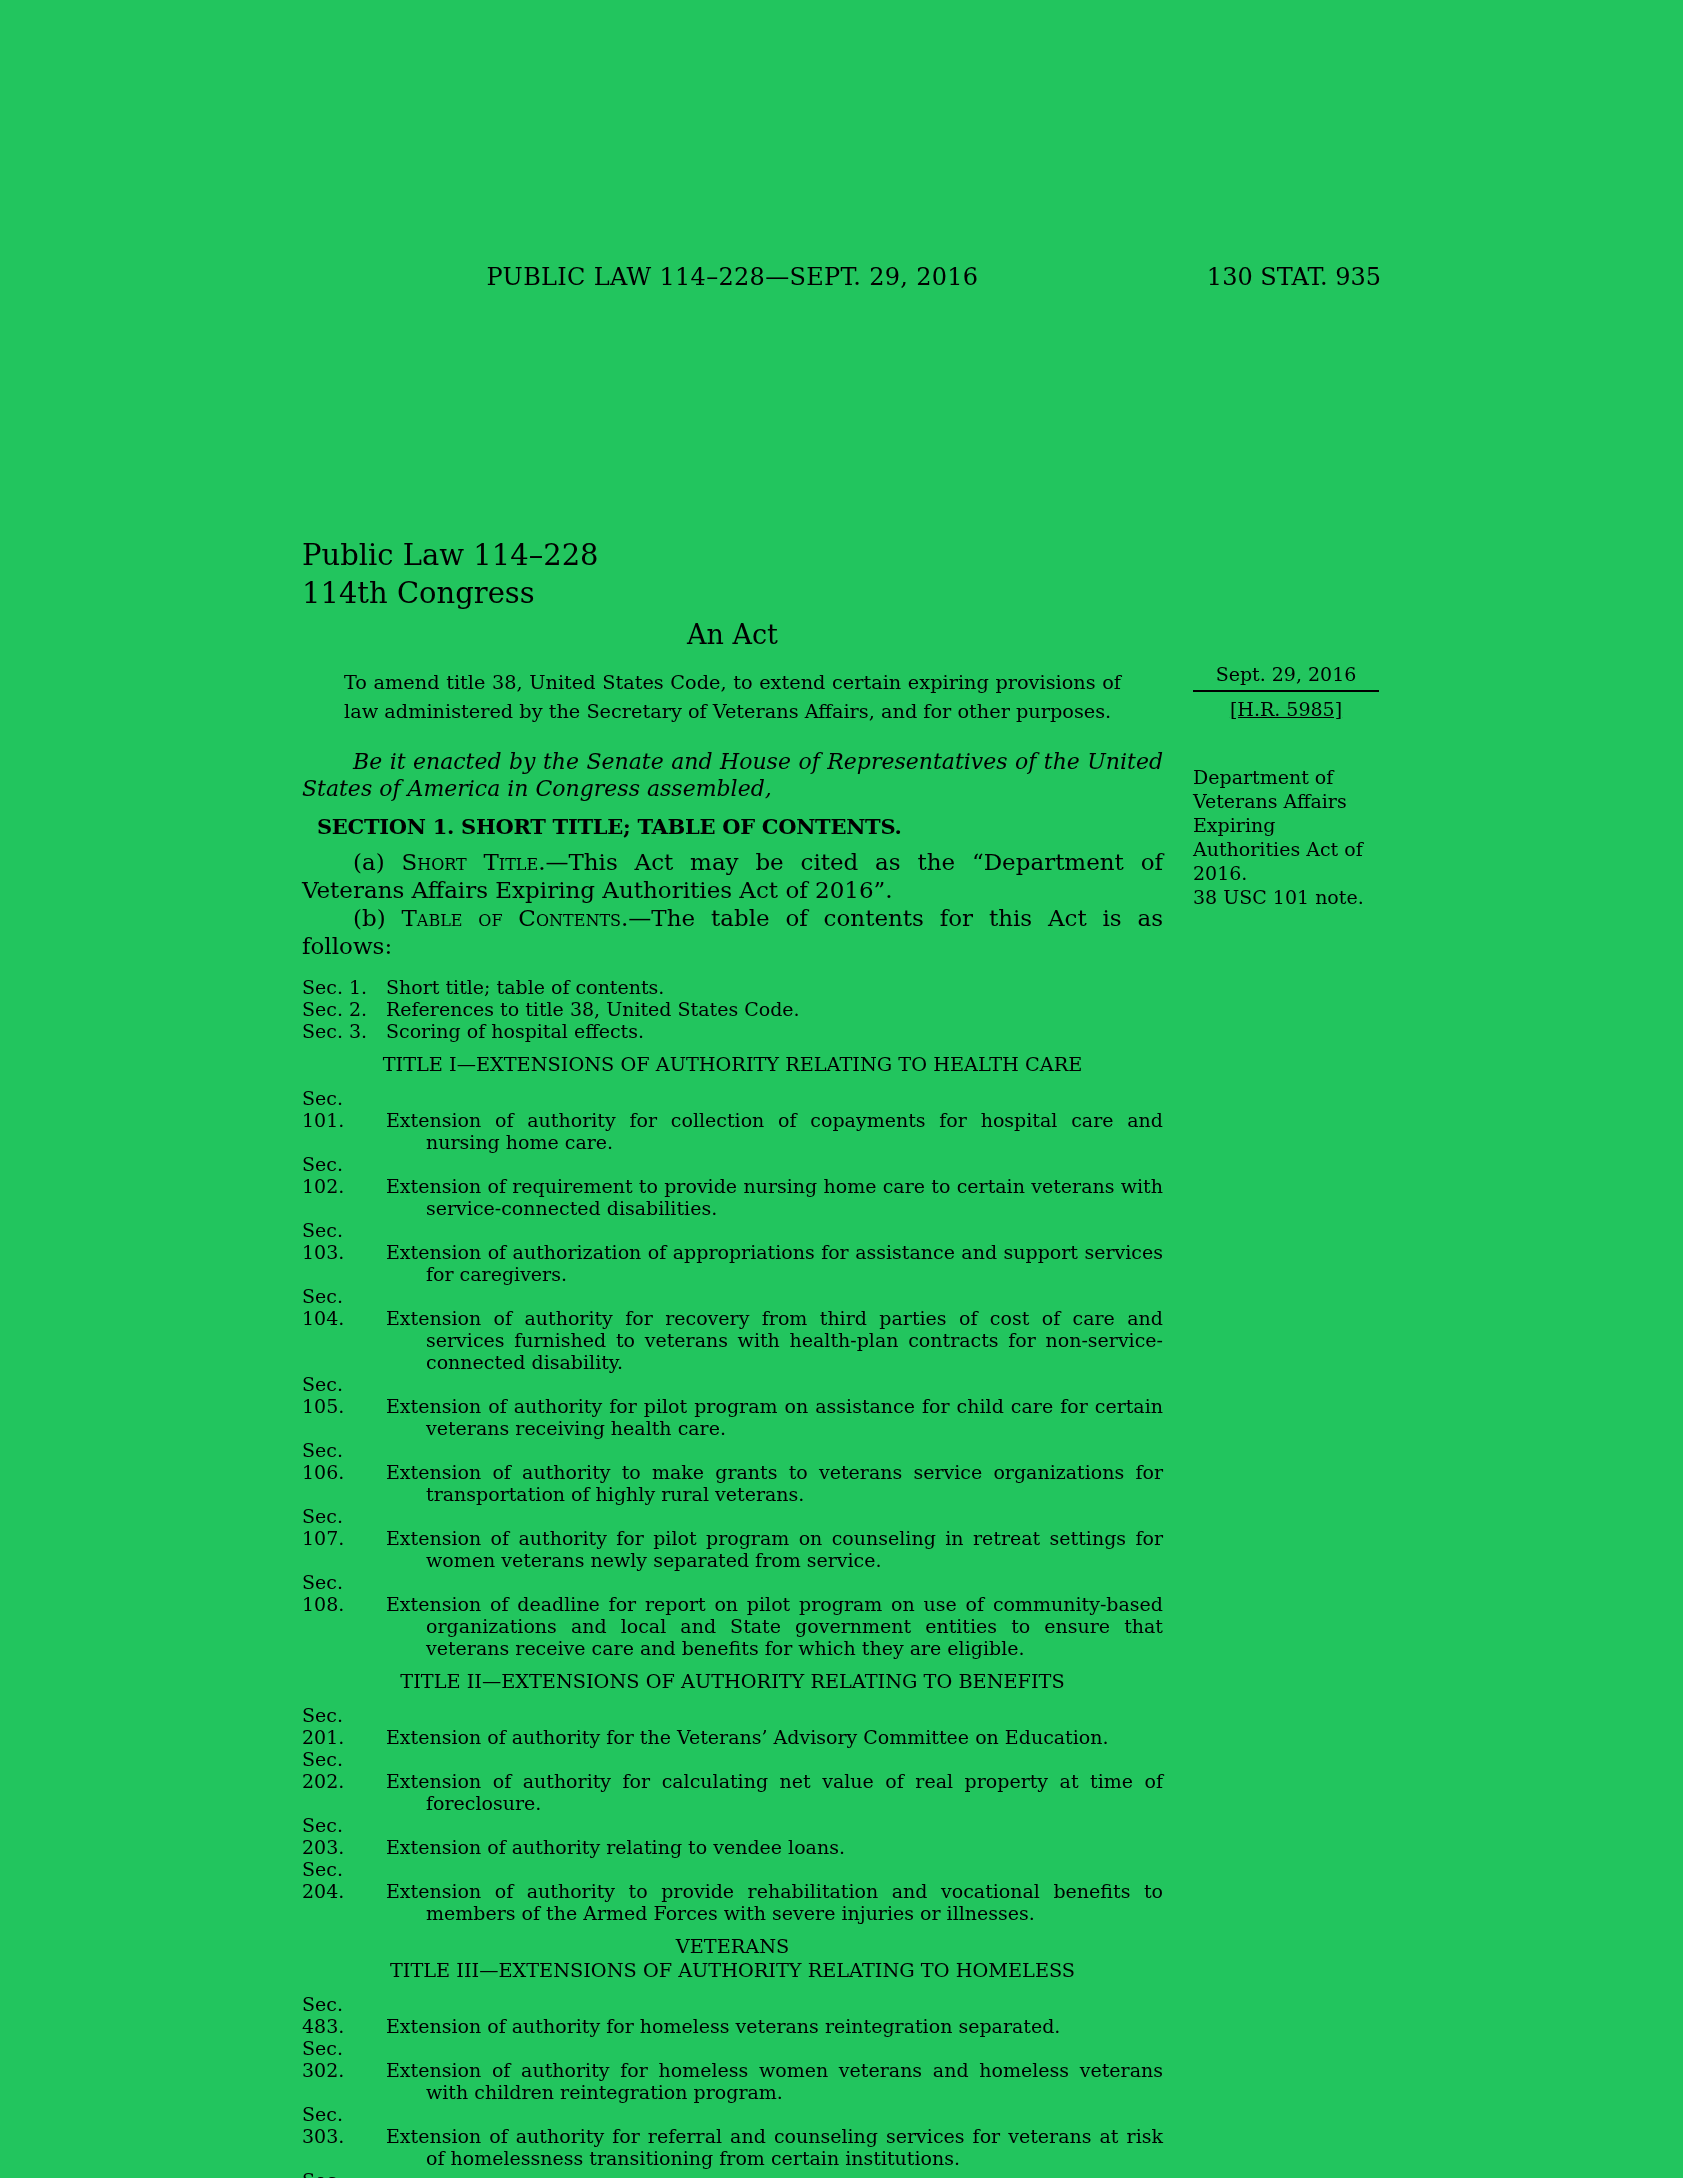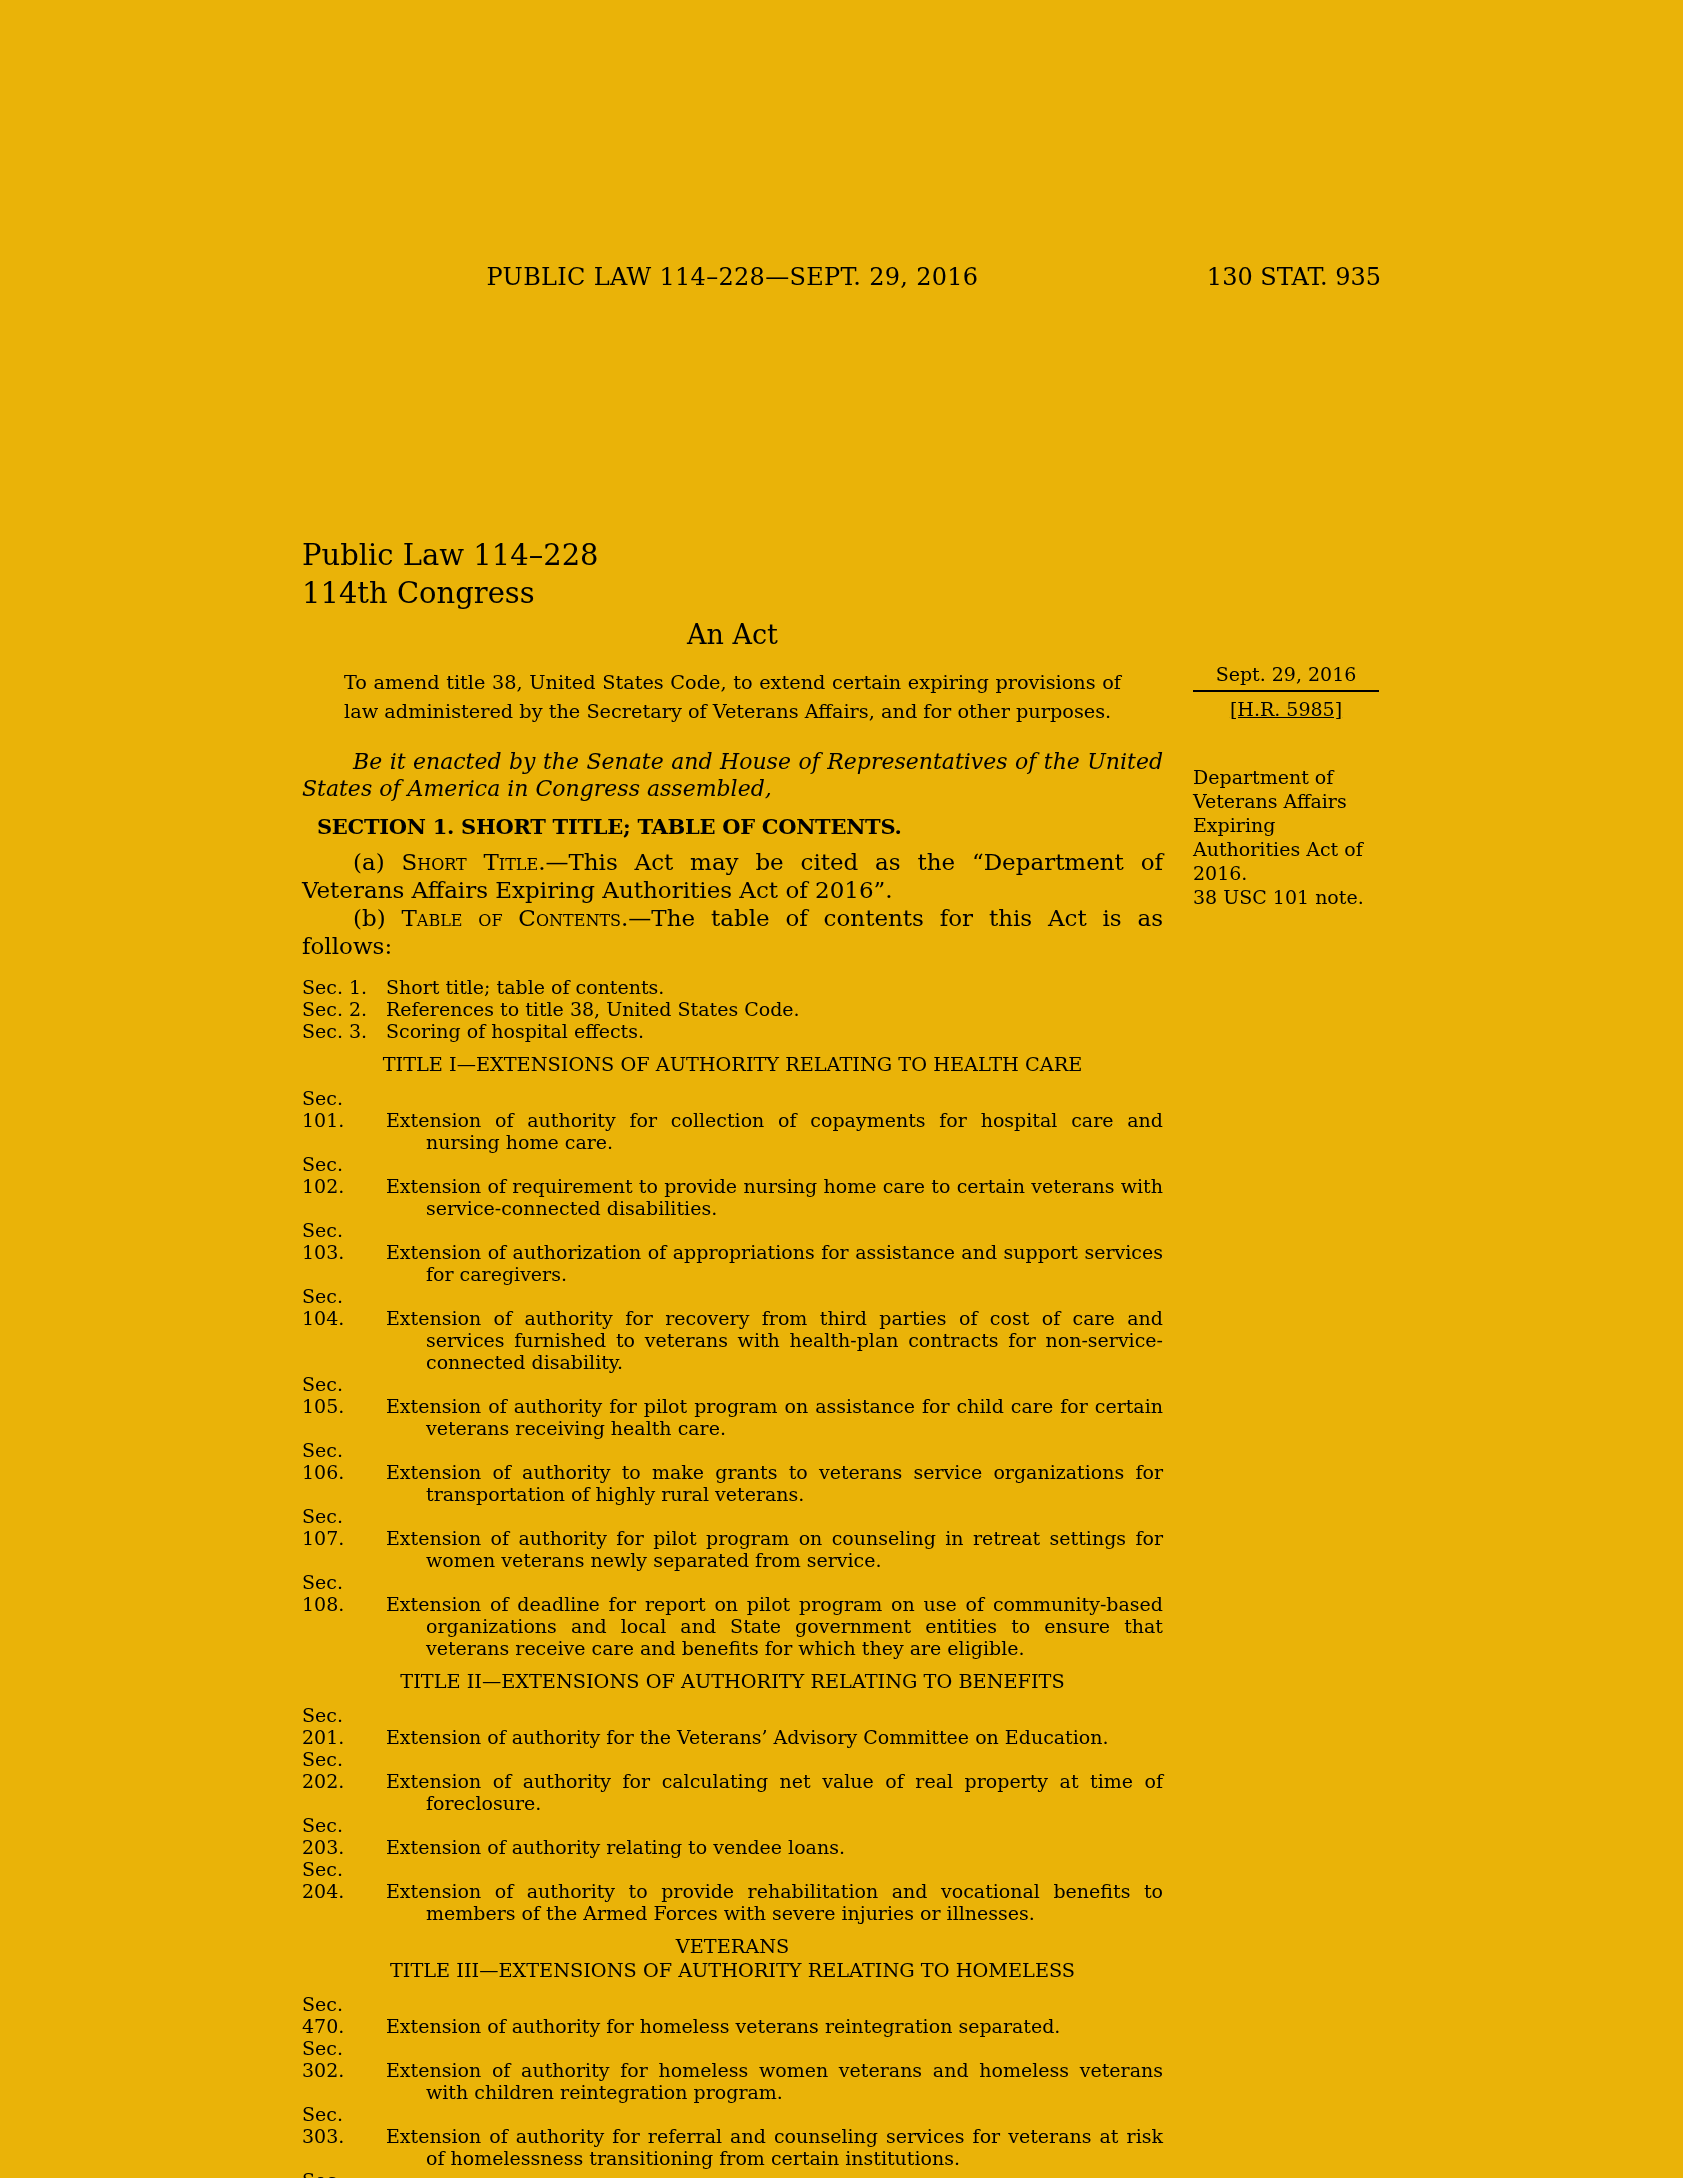--- a/index.html
+++ b/index.html
@@ -2,21 +2,21 @@
 <html><head>
 <meta charset="utf-8">
 <style>
   * { margin: 0; padding: 0; box-sizing: border-box; }
   html, body {
     width: 1683px; height: 2178px;
     background: #ffffff; color: #000000;
     font-family: "DejaVu Serif", "Liberation Serif", serif;
     overflow: hidden;
   }
-  .page { position: absolute; inset: 0; width: 1683px; height: 2178px; background: #eab308; }
+  .page { position: absolute; inset: 0; width: 1683px; height: 2178px; background: #22c55e; }
 
   
   .running-header { position: absolute; top: 263px; left: 302px; width: 1079px; height: 40px; }
   .header-center { position: absolute; left: 0; top: 0; width: 861px; text-align: center;
                    font-size: 24px; letter-spacing: 0.3px; white-space: nowrap; }
   .header-right  { position: absolute; right: 0; top: 0; font-size: 24px; white-space: nowrap; }
 
   
   .main-col { position: absolute; left: 302px; top: 536px; width: 861px; }
   .law-number, .congress { font-size: 29px; line-height: 38px; }
@@ -81,21 +81,21 @@
           <div>TITLE II—EXTENSIONS OF AUTHORITY RELATING TO BENEFITS</div>
         </div>
         <div class="toc-item"><span class="toc-label">Sec. 201.</span><span>Extension of authority for the Veterans’ Advisory Committee on Education.</span></div>
         <div class="toc-item"><span class="toc-label">Sec. 202.</span><span>Extension of authority for calculating net value of real property at time of foreclosure.</span></div>
         <div class="toc-item"><span class="toc-label">Sec. 203.</span><span>Extension of authority relating to vendee loans.</span></div>
         <div class="toc-item"><span class="toc-label">Sec. 204.</span><span>Extension of authority to provide rehabilitation and vocational benefits to members of the Armed Forces with severe injuries or illnesses.</span></div>
         <div class="toc-title-heading">
           <div>VETERANS</div>
           <div>TITLE III—EXTENSIONS OF AUTHORITY RELATING TO HOMELESS</div>
         </div>
-        <div class="toc-item"><span class="toc-label">Sec. 470.</span><span>Extension of authority for homeless veterans reintegration separated.</span></div>
+        <div class="toc-item"><span class="toc-label">Sec. 483.</span><span>Extension of authority for homeless veterans reintegration separated.</span></div>
         <div class="toc-item"><span class="toc-label">Sec. 302.</span><span>Extension of authority for homeless women veterans and homeless veterans with children reintegration program.</span></div>
         <div class="toc-item"><span class="toc-label">Sec. 303.</span><span>Extension of authority for referral and counseling services for veterans at risk of homelessness transitioning from certain institutions.</span></div>
         <div class="toc-item"><span class="toc-label">Sec. 304.</span><span>Extension of authority to provide housing assistance for homeless veterans.</span></div>
       </div>
   </div>
 
   <div class="margin-col">
     <div class="date-block">
       <div>Sept. 29, 2016</div>
       <div class="date-rule"></div>

